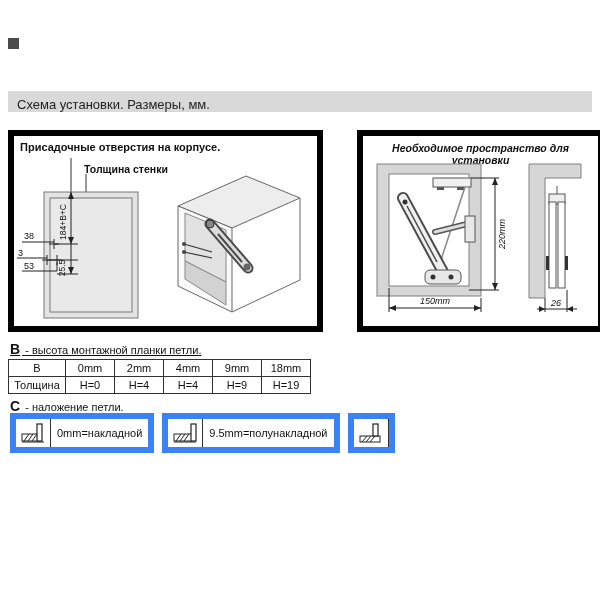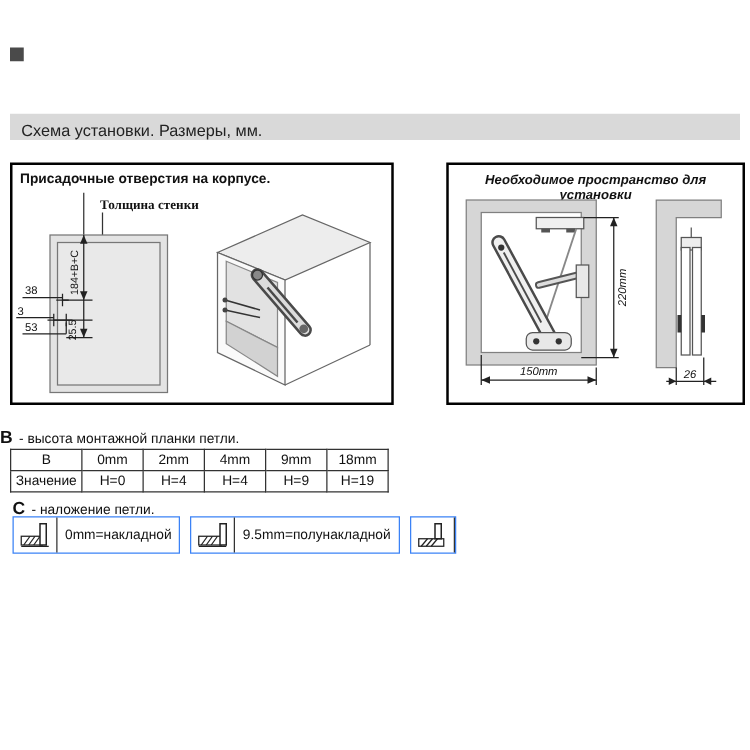--- a/index.html
+++ b/index.html
@@ -2,36 +2,36 @@
 <html><head>
 <meta charset="utf-8">
 <style>
   html,body{margin:0;padding:0;background:#fff;}
   body{width:600px;height:600px;position:relative;overflow:hidden;
        font-family:"Liberation Sans","DejaVu Sans",sans-serif;color:#1a1a1a;}
   .abs{position:absolute;}
   .marker-square{left:8px;top:38px;width:11px;height:11px;background:#4a4a4a;}
   .header-bar{left:8px;top:91px;width:575px;height:21px;background:#d9d9d9;
               font-size:13px;line-height:27px;padding-left:9px;color:#222;}
-  .panel{border:2px solid #000000;background:#fff;}
+  .panel{border:6px solid #000000;background:#fff;}
   .panel-left{left:8px;top:130px;width:303px;height:190px;}
   .panel-right{left:357px;top:130px;width:235px;height:190px;font-style:italic;}
   .panel-title{position:absolute;left:6px;top:5px;font-size:11px;font-weight:bold;color:#111;white-space:nowrap;}
   .panel-title-center{position:absolute;left:0;top:6px;width:100%;text-align:center;
                       font-size:10.5px;font-weight:bold;color:#111;}
-  .wall-label{position:absolute;left:70px;top:27px;font-size:10.5px;font-weight:bold;color:#111;font-family:Liberation Serif, serif;}
+  .wall-label{position:absolute;left:70px;top:27px;font-size:10.5px;font-weight:bold;color:#111;}
   svg text{font-family:"Liberation Sans","DejaVu Sans",sans-serif;fill:#111;}
   .sec-title{font-size:11px;color:#111;white-space:nowrap;}
   .sec-title .big{font-size:14px;font-weight:bold;margin-right:2px;}
-  .sec-b-title{left:0;top:341px;}
+  .sec-b-title{left:10px;top:341px;text-decoration:underline;}
   .sec-c-title{left:10px;top:398px;}
   table.btable{left:8px;top:359px;border-collapse:collapse;table-layout:fixed;}
   table.btable td{border:1px solid #333;text-align:center;font-size:11px;height:16px;padding:0;color:#111;}
   .options-row{left:10px;top:413px;display:flex;gap:8px;}
-  .opt-box{display:flex;align-items:stretch;border:1px solid #3b82f6;height:28px;background:#fff;}
+  .opt-box{display:flex;align-items:stretch;border:6px solid #3b82f6;height:28px;background:#fff;}
   .opt-icon{width:34px;border-right:1px solid #333;display:flex;align-items:center;justify-content:center;}
   .opt-label{font-size:11px;line-height:28px;padding:0 6px;white-space:nowrap;color:#111;}
 </style>
 </head>
 <body>
 
 <div class="abs marker-square"></div>
 
 <div class="abs header-bar">Схема установки. Размеры, мм.</div>
 
@@ -184,21 +184,21 @@
   <tbody>
       <tr>
     <td>B</td>
     <td>0mm</td>
     <td>2mm</td>
     <td>4mm</td>
     <td>9mm</td>
     <td>18mm</td>
   </tr>
   <tr>
-    <td>Значение</td>
+    <td>Толщина</td>
     <td>H=0</td>
     <td>H=4</td>
     <td>H=4</td>
     <td>H=9</td>
     <td>H=19</td>
   </tr>
 </tbody>
   </table>
 
 <div class="abs sec-title sec-c-title">

